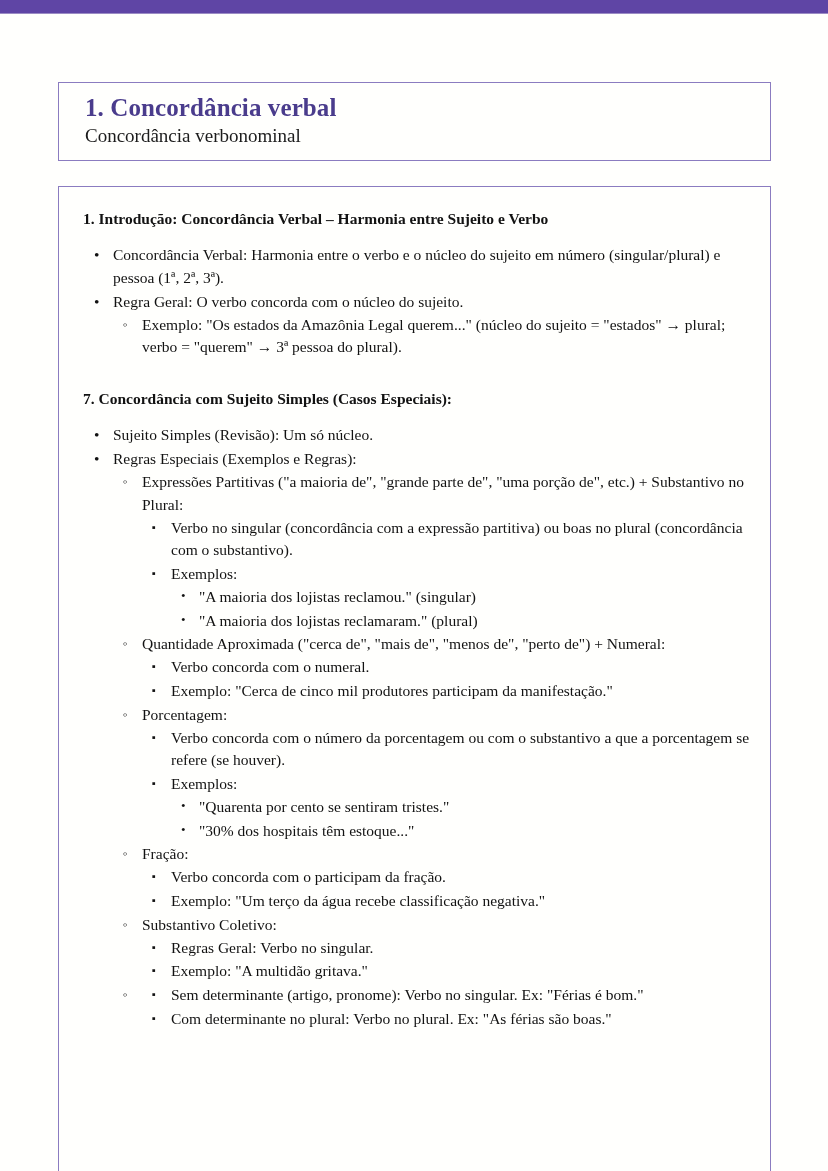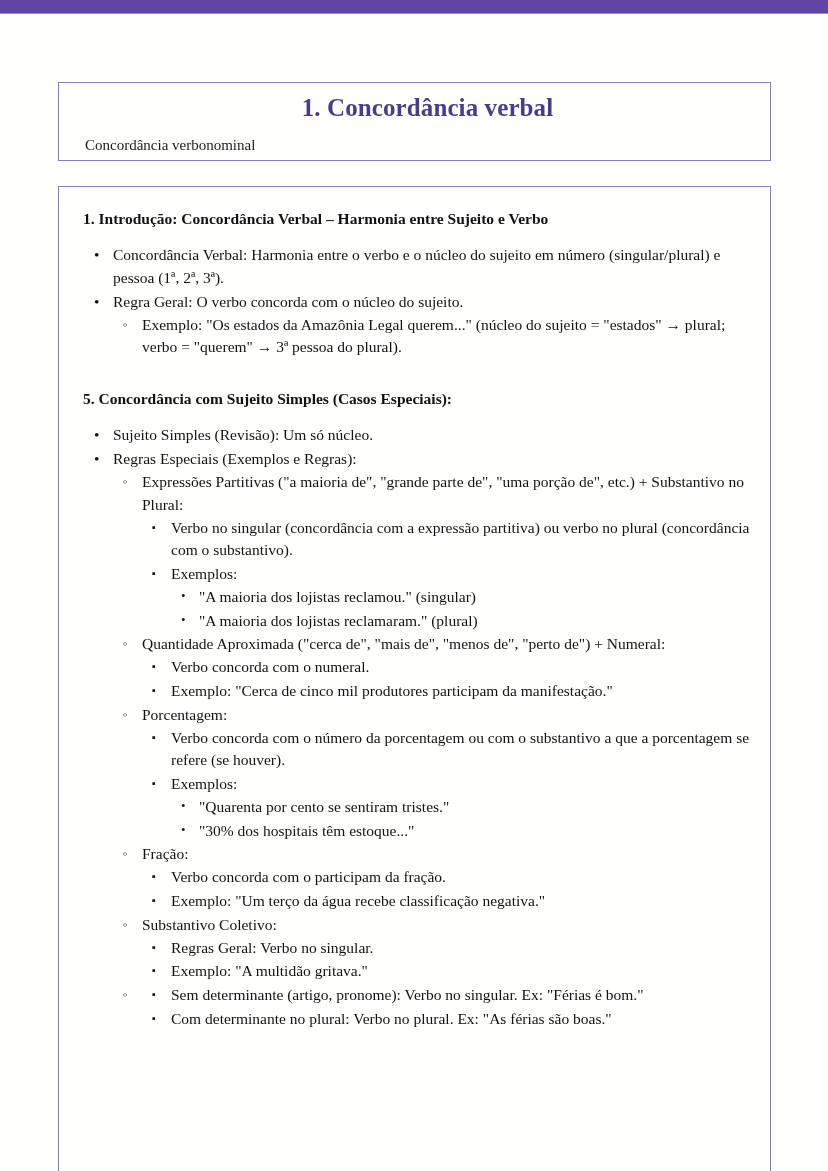--- a/index.html
+++ b/index.html
@@ -43,27 +43,26 @@
     padding: 11px 0 0 26px;
   }
   .doc-title {
     font-size: 25px;
     font-weight: bold;
     color: #4a3c8c;
     line-height: 1.12;
     letter-spacing: 0.1px;
     margin: 0;
     white-space: nowrap;
-    text-align: center;
   }
   .doc-subtitle {
-    font-size: 15px;
+    font-size: 19px;
     color: #1c1c1c;
     line-height: 1.15;
-    margin: 15px 0 0 0;
+    margin: 3px 0 0 0;
     white-space: nowrap;
   }
 
   
   .content-card {
     position: absolute;
     left: 58px;
     top: 186px;
     width: 713px;
     height: 1010px;            
@@ -161,41 +160,41 @@
         <span class="txt">Regra Geral: O verbo concorda com o núcleo do sujeito.</span>
         <ul class="lvl lvl2 nested">
           <li>
             <span class="bullet">◦</span>
             <span class="txt">Exemplo: "Os estados da Amazônia Legal querem..." (núcleo do sujeito = "estados" → plural; verbo = "querem" → 3ª pessoa do plural).</span>
           </li>
         </ul>
       </li>
     </ul>
 
-    <p class="section-head spaced">5. Concordância com Sujeito Simples (Casos Especiais):</p>
+    <p class="section-head spaced">7. Concordância com Sujeito Simples (Casos Especiais):</p>
 
     <ul class="lvl lvl1">
       <li>
         <span class="bullet">•</span>
         <span class="txt">Sujeito Simples (Revisão): Um só núcleo.</span>
       </li>
 
       <li>
         <span class="bullet">•</span>
         <span class="txt">Regras Especiais (Exemplos e Regras):</span>
 
         <ul class="lvl lvl2 nested">
 
           <li>
             <span class="bullet">◦</span>
             <span class="txt">Expressões Partitivas ("a maioria de", "grande parte de", "uma porção de", etc.) + Substantivo no Plural:</span>
             <ul class="lvl lvl3 nested">
               <li>
                 <span class="bullet">▪</span>
-                <span class="txt">Verbo no singular (concordância com a expressão partitiva) ou verbo no plural (concordância com o substantivo).</span>
+                <span class="txt">Verbo no singular (concordância com a expressão partitiva) ou boas no plural (concordância com o substantivo).</span>
               </li>
               <li>
                 <span class="bullet">▪</span>
                 <span class="txt">Exemplos:</span>
                 <ul class="lvl lvl4 nested">
                   <li>
                     <span class="bullet">•</span>
                     <span class="txt">"A maioria dos lojistas reclamou." (singular)</span>
                   </li>
                   <li>

